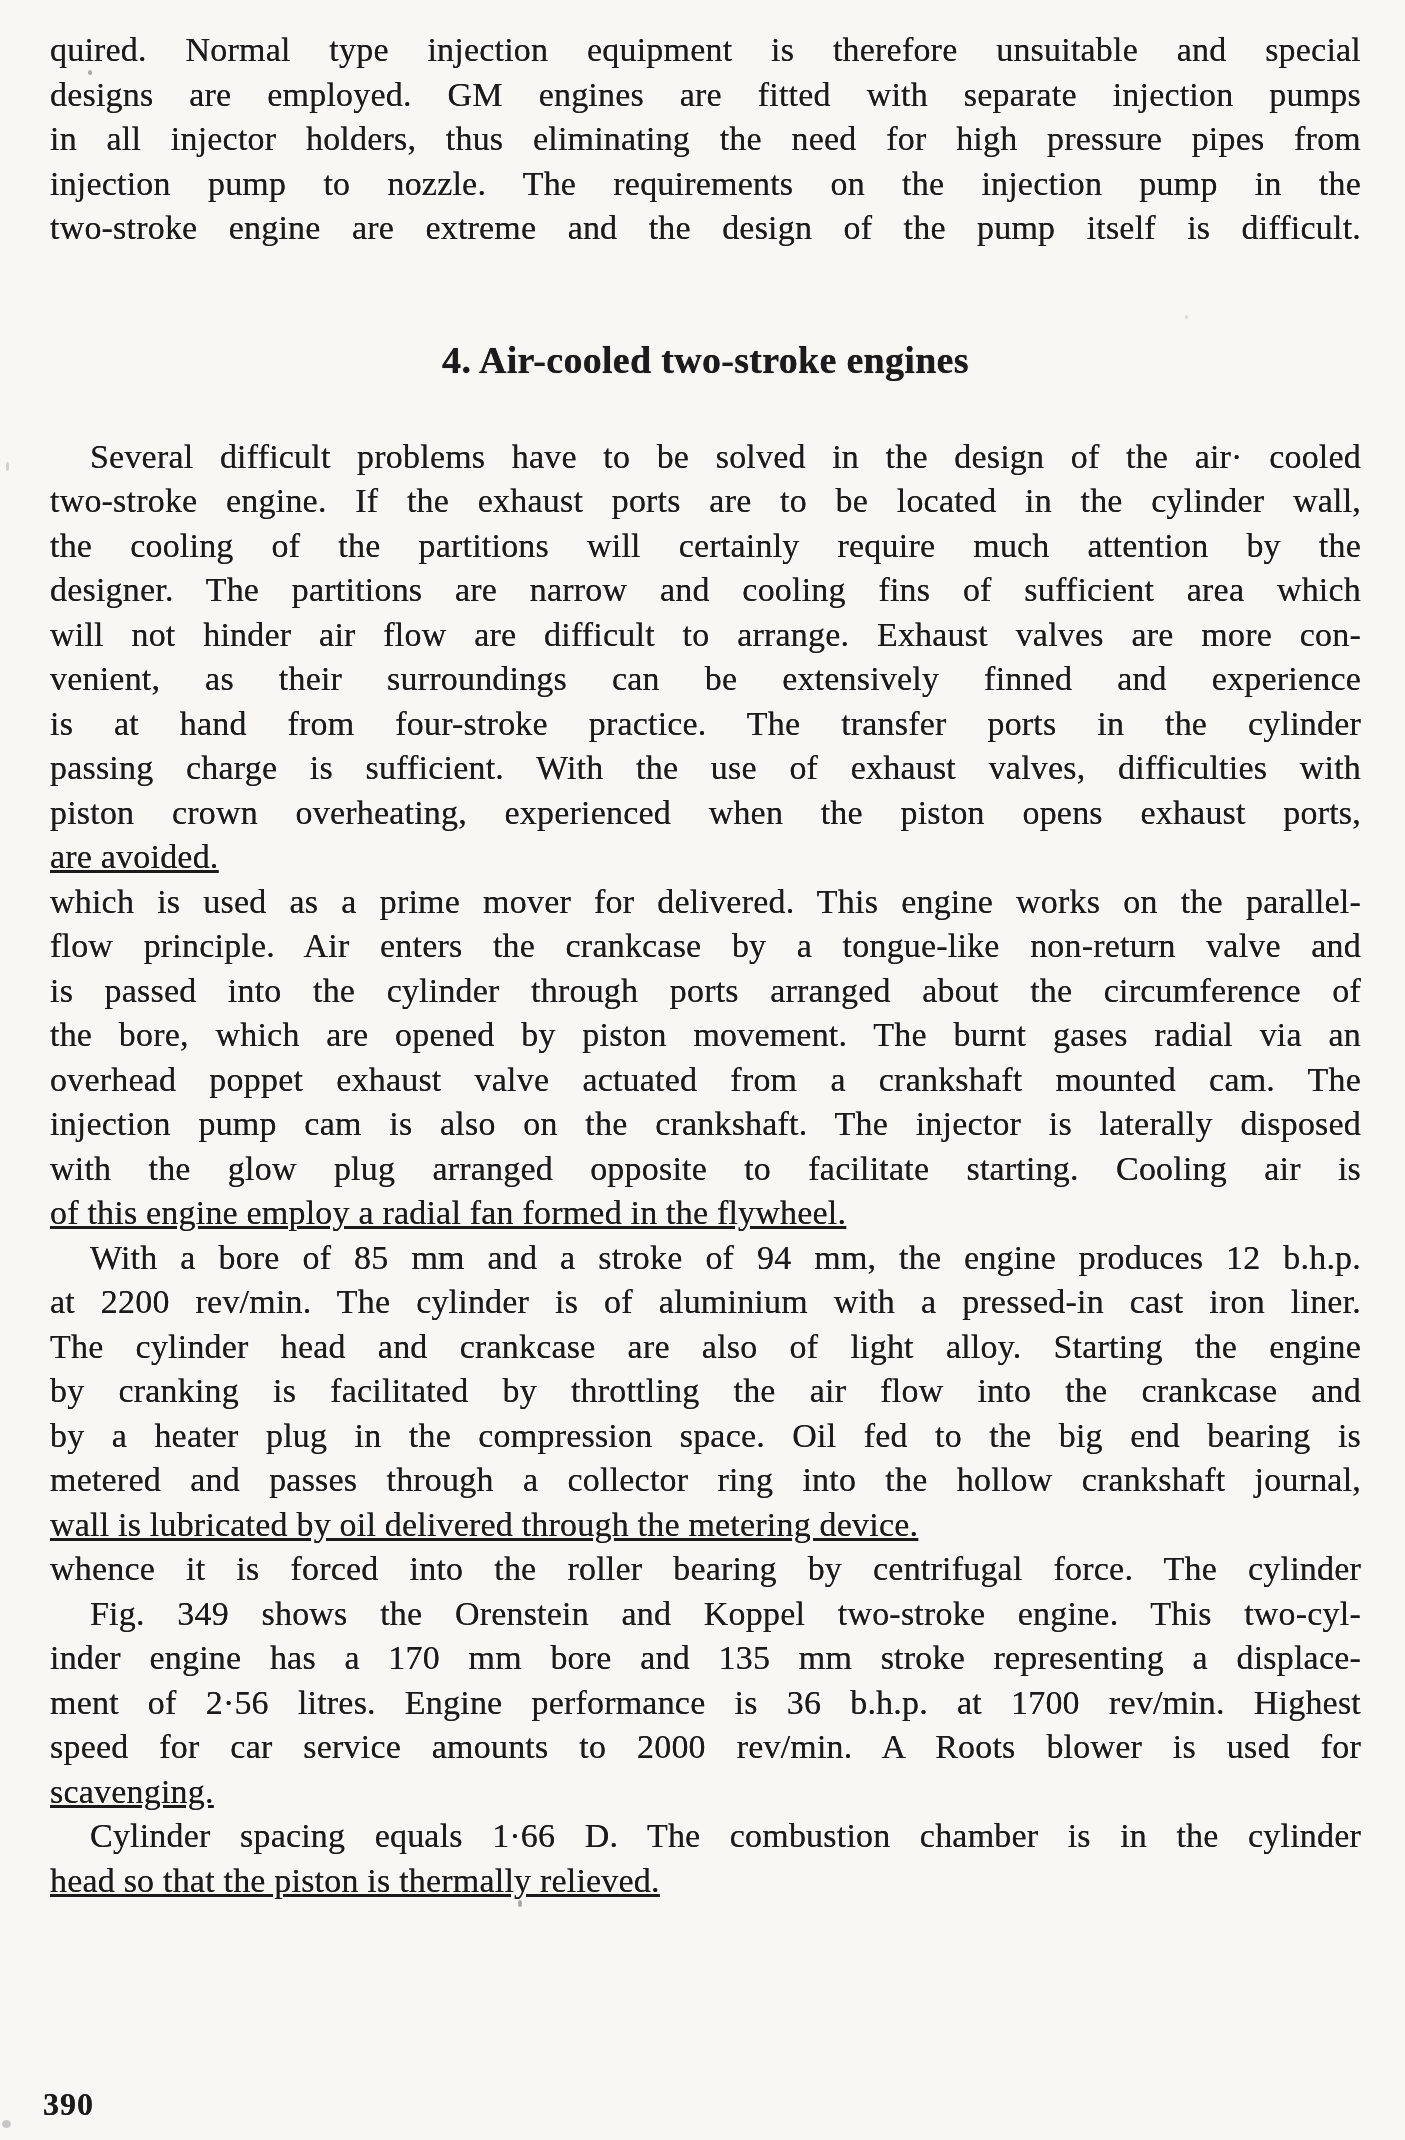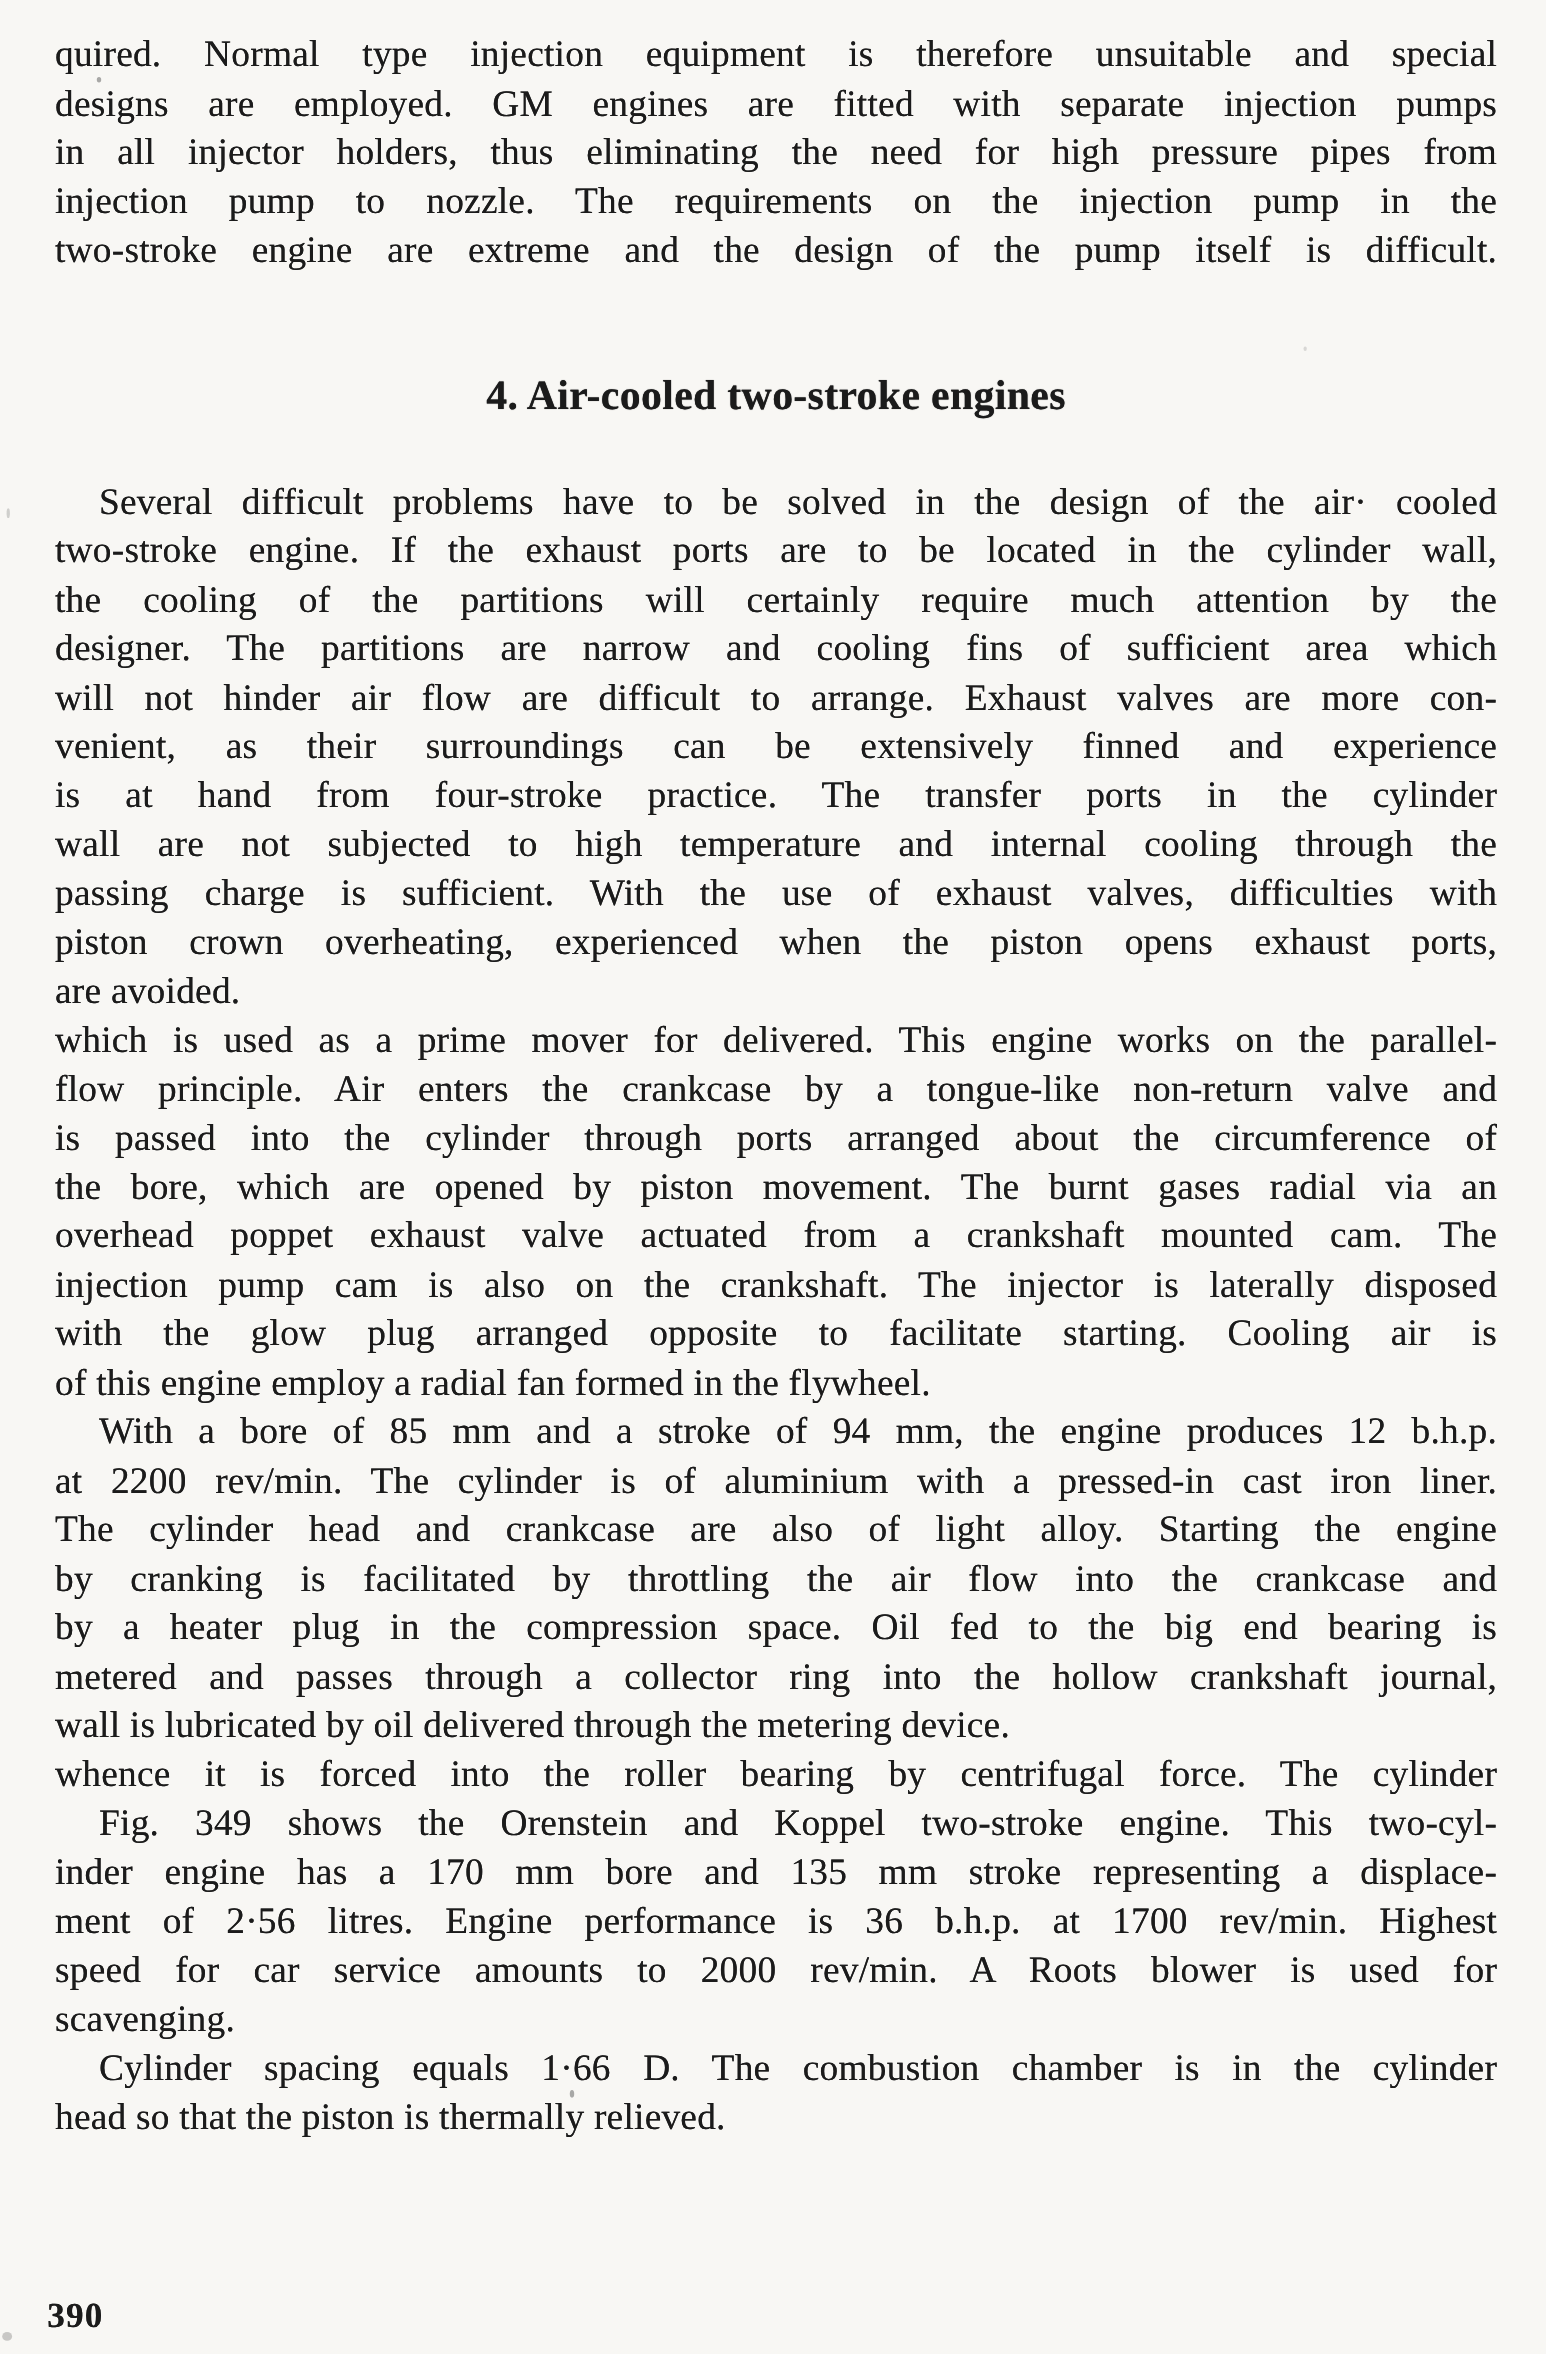--- a/index.html
+++ b/index.html
@@ -37,20 +37,21 @@
     text-align-last: justify;
     letter-spacing: 0.2px;
     text-shadow: 0 0 0.6px rgba(25,25,25,0.85);
   }
   .line.indent {
     text-indent: 40px;
   }
   .line.last {
     text-align: left;
     text-align-last: left;
+    text-decoration: underline;
   }
   .heading {
     font-size: 38px;
     font-weight: bold;
     line-height: 46px;
     height: 46px;
     text-align: center;
     margin-top: 86px;
     margin-bottom: 52px;
     letter-spacing: 0.3px;
@@ -91,21 +92,20 @@
       </div>
       <div class="heading">4. Air-cooled two-stroke engines</div>
       <div class="paragraph">
         <div class="line indent">Several difficult problems have to be solved in the design of the air· cooled</div>
         <div class="line">two-stroke engine. If the exhaust ports are to be located in the cylinder wall,</div>
         <div class="line">the cooling of the partitions will certainly require much attention by the</div>
         <div class="line">designer. The partitions are narrow and cooling fins of sufficient area which</div>
         <div class="line">will not hinder air flow are difficult to arrange. Exhaust valves are more con-</div>
         <div class="line">venient, as their surroundings can be extensively finned and experience</div>
         <div class="line">is at hand from four-stroke practice. The transfer ports in the cylinder</div>
-        <div class="line">wall are not subjected to high temperature and internal cooling through the</div>
         <div class="line">passing charge is sufficient. With the use of exhaust valves, difficulties with</div>
         <div class="line">piston crown overheating, experienced when the piston opens exhaust ports,</div>
         <div class="line last">are avoided.</div>
       </div>
       <div class="paragraph">
         <div class="line">which is used as a prime mover for delivered. This engine works on the parallel-</div>
         <div class="line">flow principle. Air enters the crankcase by a tongue-like non-return valve and</div>
         <div class="line">is passed into the cylinder through ports arranged about the circumference of</div>
         <div class="line">the bore, which are opened by piston movement. The burnt gases radial via an</div>
         <div class="line">overhead poppet exhaust valve actuated from a crankshaft mounted cam. The</div>

